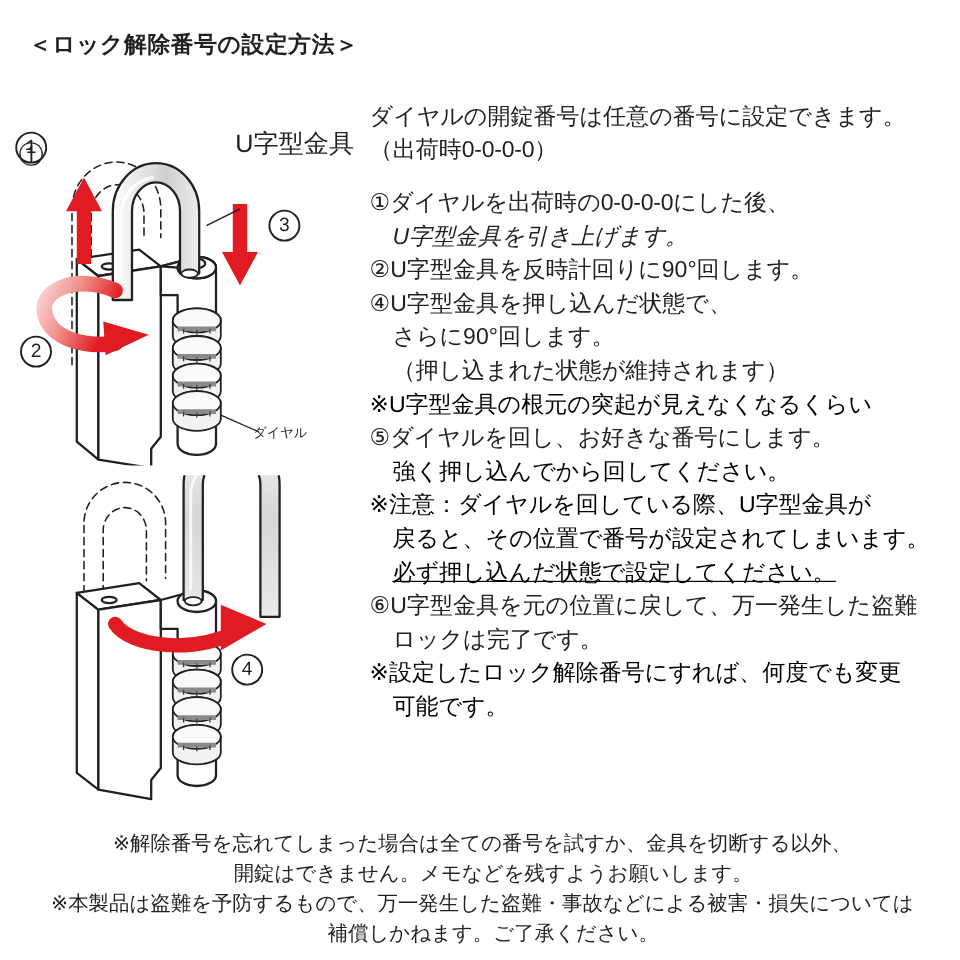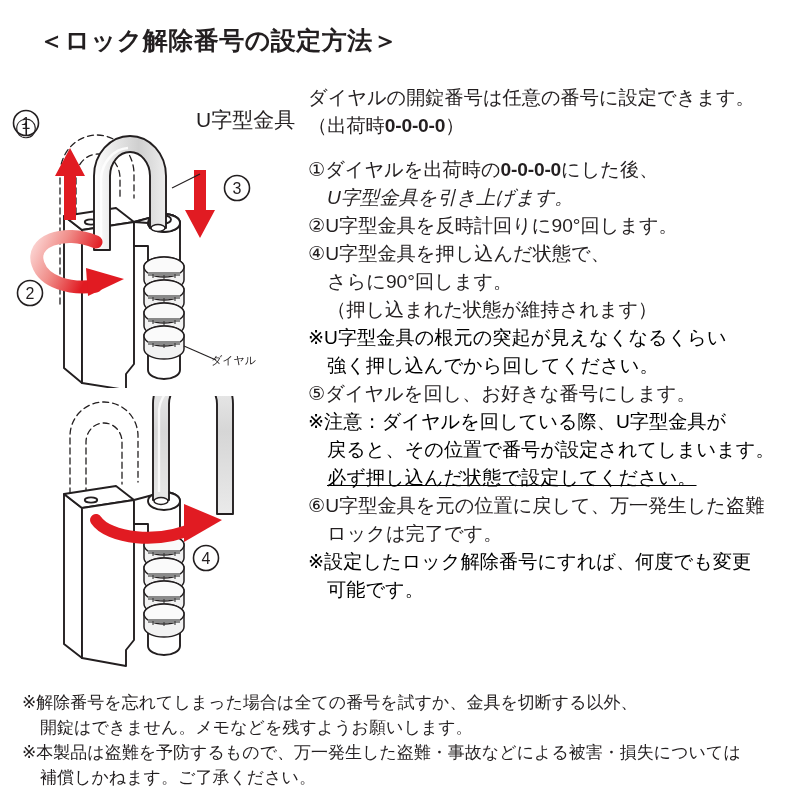--- a/index.html
+++ b/index.html
@@ -14,26 +14,25 @@
     font-family: "Liberation Sans", "DejaVu Sans", sans-serif;
     color: #231f20;
     position: relative;
   }
 
   
   #title {
     position: absolute;
     left: 24px;
     top: 24px;
-    font-size: 25px;
+    font-size: 19px;
     font-weight: bold;
     letter-spacing: 0.5px;
     color: #231f20;
     white-space: nowrap;
-    margin-left: 15px;
   }
 
   
   #figure-column {
     position: absolute;
     left: 8px;
     top: 78px;
     width: 310px;
     height: 600px;
   }
@@ -56,31 +55,32 @@
 
   
   .para {
     font-size: 19.2px;
     line-height: 28px;
     color: #231f20;
     white-space: nowrap;
   }
   .para.red { color: #000000; }
   .bold0 {
-    font-weight: bold;
+    font-weight: normal;
     letter-spacing: -0.2px;
   }
   .gap-intro { height: 16px; }
 
   
   #footer {
     position: absolute;
     left: 22px;
     top: 690px;
     width: 760px;
+    text-align: center;
   }
   .fnote {
     font-size: 17px;
     line-height: 25px;
     color: #231f20;
     white-space: nowrap;
   }
   .indent1 { padding-left: 18px; }
 </style>
 </head>
@@ -278,23 +278,23 @@
   <div class="para" style="padding-left:19px;font-style:italic;">U字型金具を引き上げます。</div>
 
   <div class="para"><span>②</span><span>U字型金具を反時計回りに90°回します。</span></div>
 
 
   <div class="para"><span>④</span><span>U字型金具を押し込んだ状態で、</span></div>
   <div class="para" style="padding-left:19px;">さらに90°回します。</div>
   <div class="para" style="padding-left:19px;">（押し込まれた状態が維持されます）</div>
 
   <div class="para red">※U字型金具の根元の突起が見えなくなるくらい</div>
+  <div class="para"><span>⑤</span><span>ダイヤルを回し、お好きな番号にします。</span></div>
+
   <div class="para red" style="padding-left:19px;">強く押し込んでから回してください。</div>
-
-  <div class="para"><span>⑤</span><span>ダイヤルを回し、お好きな番号にします。</span></div>
 
   <div class="para red">※注意：ダイヤルを回している際、U字型金具が</div>
   <div class="para red" style="padding-left:19px;">戻ると、その位置で番号が設定されてしまいます。</div>
   <div class="para red" style="padding-left:19px;text-decoration:underline;">必ず押し込んだ状態で設定してください。</div>
 
   <div class="para"><span>⑥</span><span>U字型金具を元の位置に戻して、万一発生した盗難</span></div>
   <div class="para" style="padding-left:19px;">ロックは完了です。</div>
 
   <div class="para red">※設定したロック解除番号にすれば、何度でも変更</div>
   <div class="para red" style="padding-left:19px;">可能です。</div>

